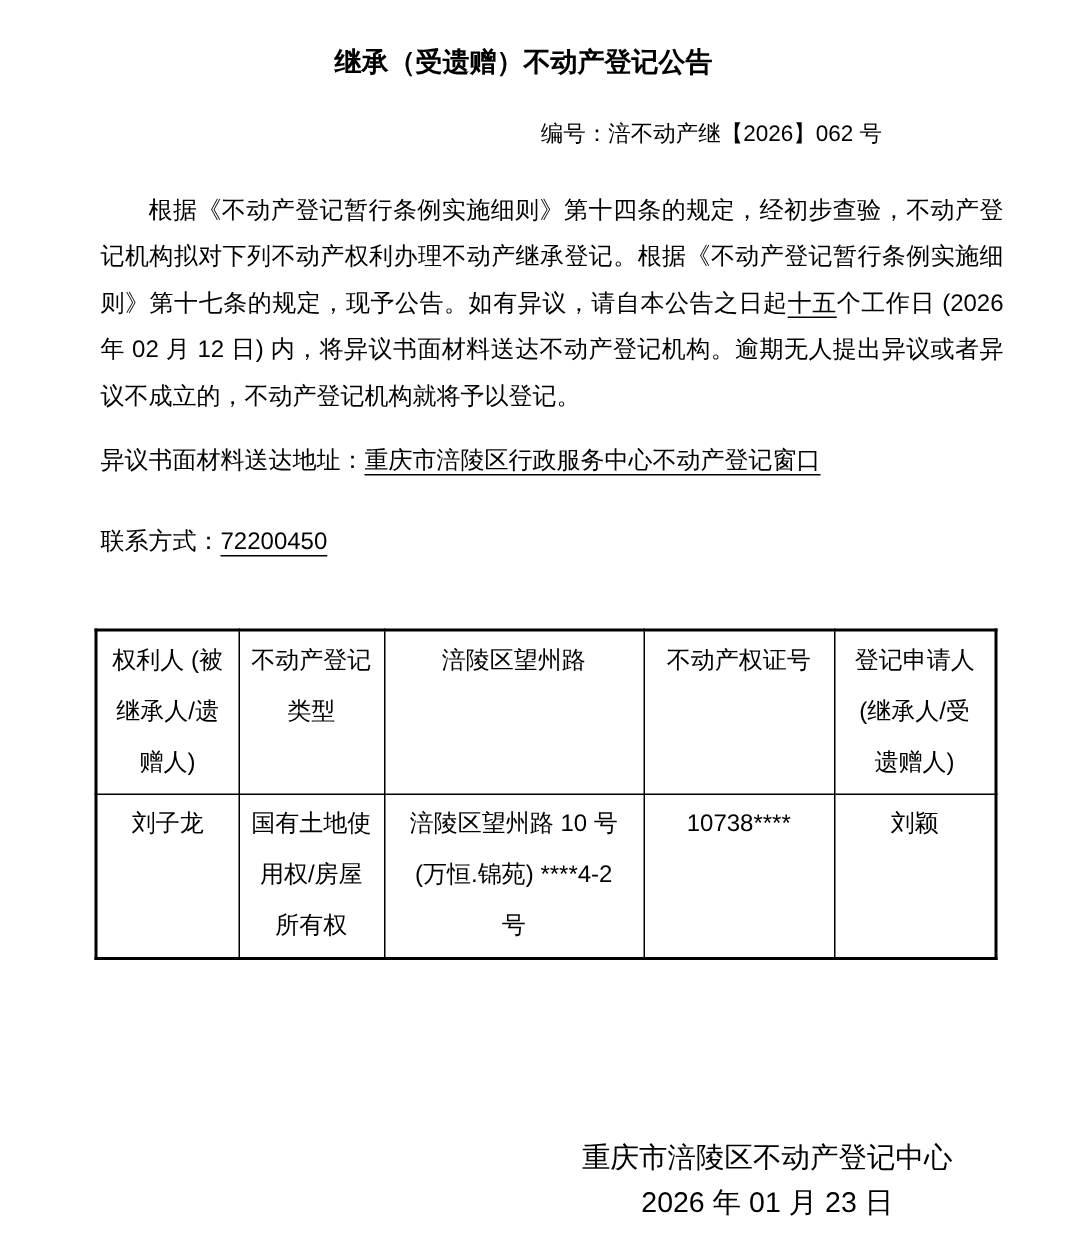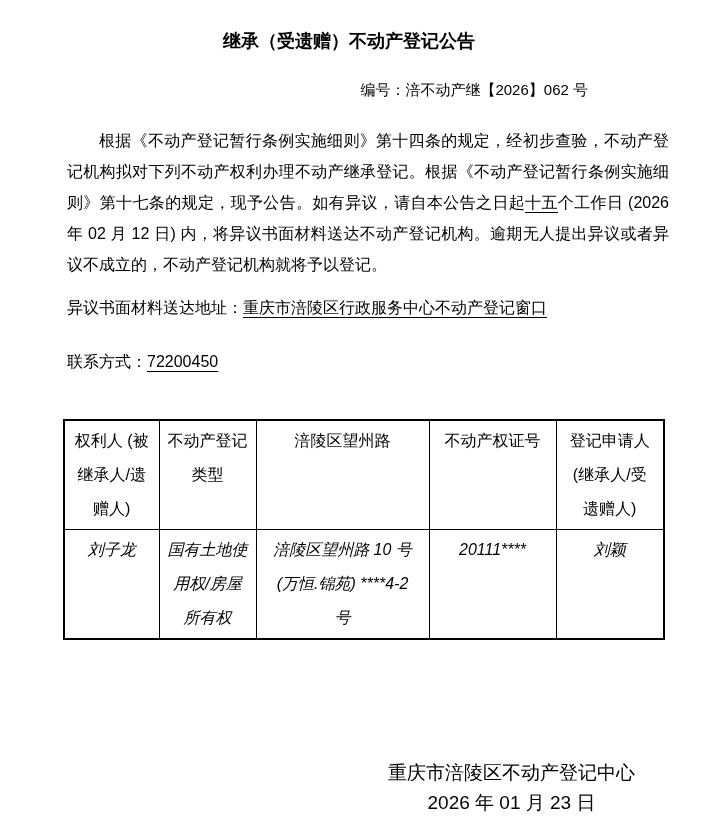--- a/index.html
+++ b/index.html
@@ -51,21 +51,21 @@
     border: 1px solid #000000;
     vertical-align: top;
     text-align: center;
     font-weight: normal;
     line-height: 34px;
     padding: 3px 4px;
     white-space: pre-line;
     overflow: hidden;
   }
   table.notice thead tr { height: 100px; padding-left: 48px; }
-  table.notice tbody tr { height: 105px; font-style: italic; }
+  table.notice tbody tr { height: 105px; }
   .footer {
     margin: 118px 0 0 300px;
     width: 423px;
     text-align: center;
     font-size: 19px;
     line-height: 30px;
   }
 </style>
 </head>
 <body>
@@ -106,21 +106,21 @@
     </thead>
     <tbody>
       <tr>
         <td>刘子龙</td>
         <td>国有土地使
 用权/房屋
 所有权</td>
         <td>涪陵区望州路 10 号
 (万恒.锦苑) ****4-2
 号</td>
-        <td>20111****</td>
+        <td>10738****</td>
         <td>刘颖</td>
       </tr>
     </tbody>
   </table>
 
   <div class="footer">
     <div>重庆市涪陵区不动产登记中心</div>
     <div>2026 年 01 月 23 日</div>
   </div>
 

